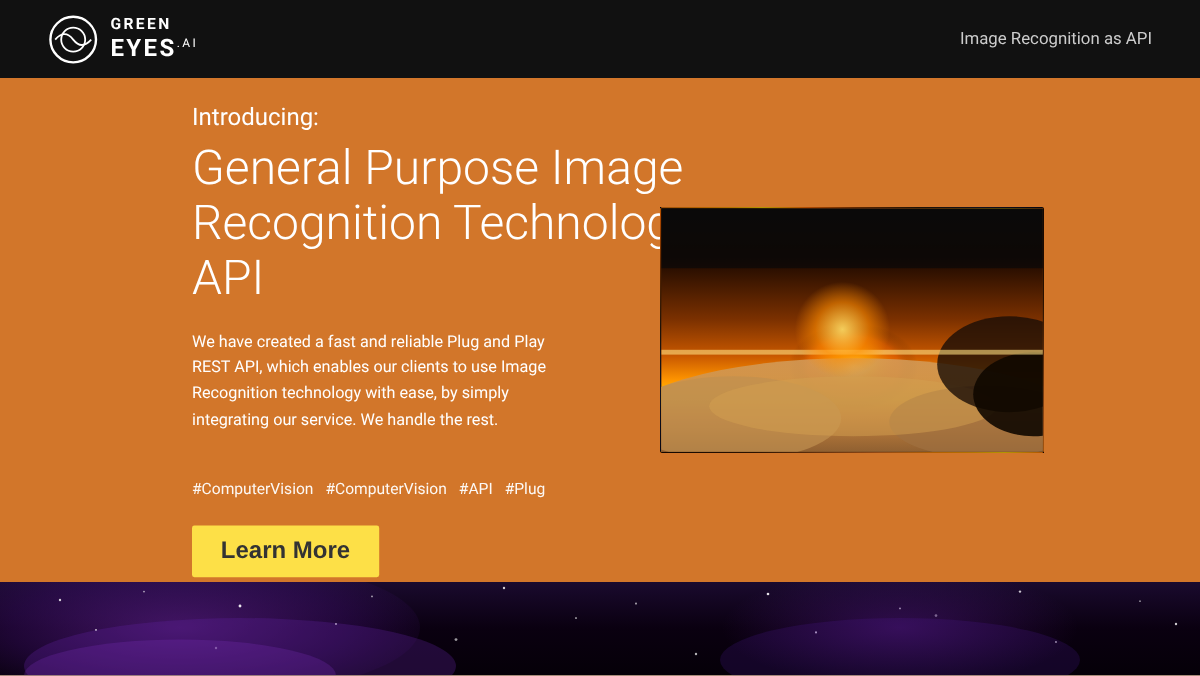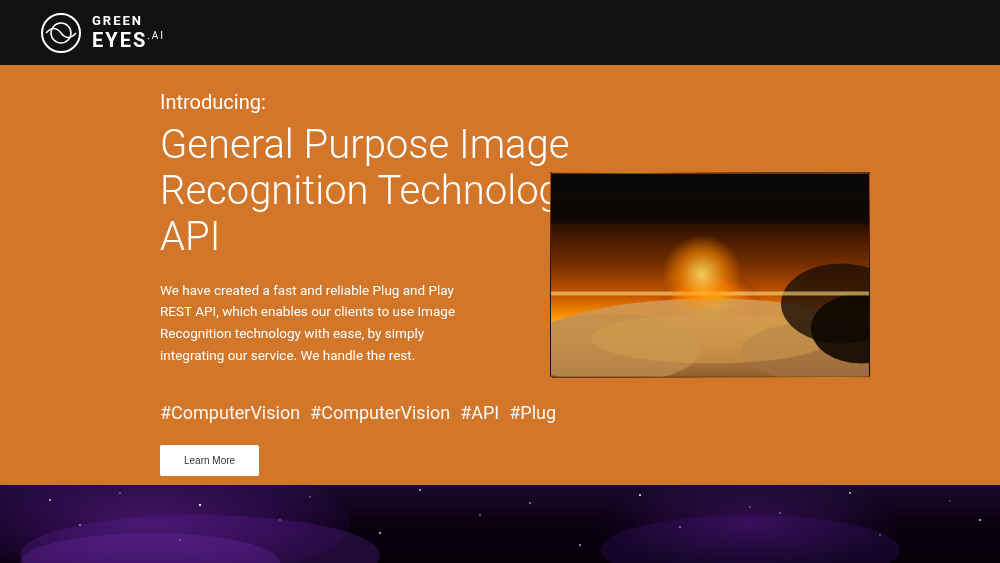--- a/index.html
+++ b/index.html
@@ -113,34 +113,34 @@
       max-width: 310px;
       margin-bottom: 36px;
     }
 
     .hero-tags {
       margin-bottom: 22px;
     }
 
     .hero-tags a {
       color: #ffffff;
-      font-size: 18px;
+      font-size: 13px;
       text-decoration: none;
       margin-right: 6px;
       opacity: 0.95;
       margin-top: 48px;
     }
 
     .learn-more-btn {
-      background-color: #ffffff;
+      background-color: #fde047;
       color: #333333;
       border: none;
       padding: 10px 24px;
-      font-size: 10px;
-      font-weight: 400;
+      font-size: 20px;
+      font-weight: 700;
       cursor: pointer;
       border-radius: 2px;
     }
 
     .hero-image-wrapper {
       position: absolute;
       right: 130px;
       top: 50%;
       transform: translateY(-50%);
     }
@@ -246,20 +246,21 @@
     </svg>
     <div class="logo-text">
       <span class="logo-green">GREEN</span>
       <span class="logo-eyes">
         <span>EYES</span><span class="logo-ai">.AI</span>
       </span>
     </div>
   </div>
 
   <div class="nav-links">
+    <a class="nav-link" href="#">Image Recognition as API</a>
   </div>
 </nav>
 
 <section class="hero">
   <div class="hero-content">
     <p class="introducing">Introducing:</p>
     <h1 class="hero-title">General Purpose Image Recognition Technology as API</h1>
     <p class="hero-description">We have created a fast and reliable Plug and Play REST API, which enables our clients to use Image Recognition technology with ease, by simply integrating our service. We handle the rest.</p>
     <div class="hero-tags">
       <a href="#">#ComputerVision</a>

